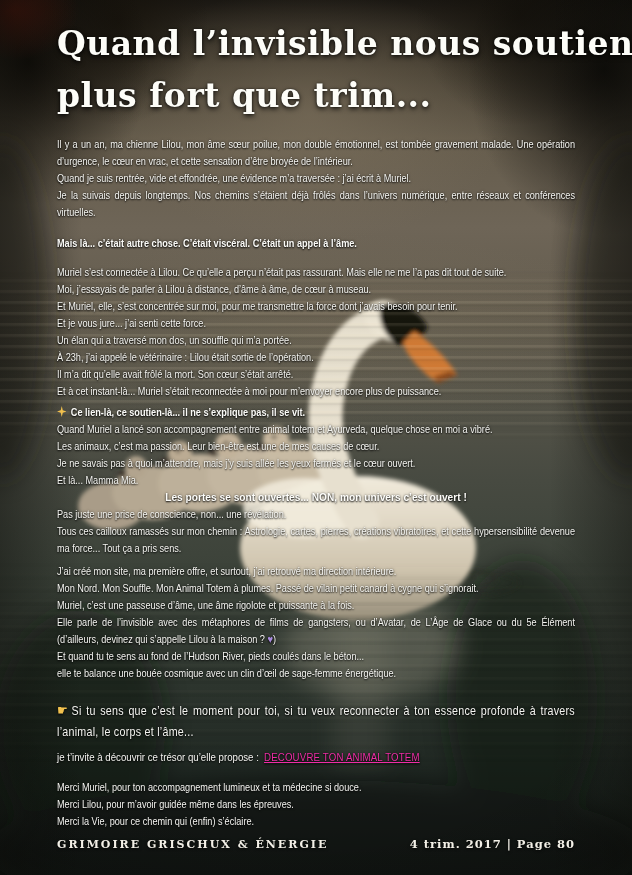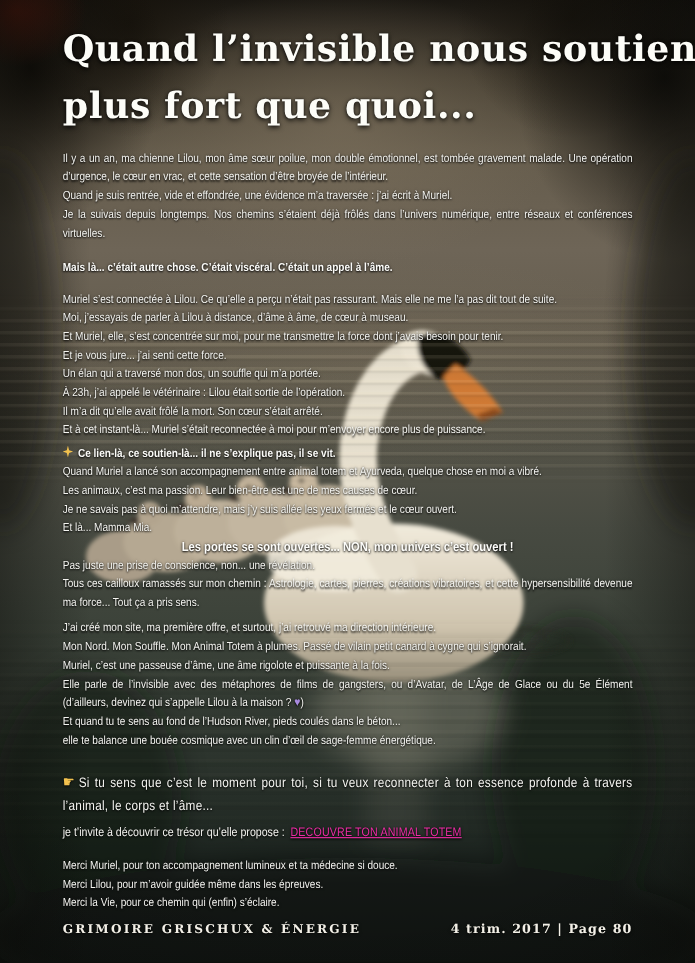--- a/index.html
+++ b/index.html
@@ -158,21 +158,21 @@
     </g>
   </svg>
 
   <div class="ripples"></div>
   <div class="ripples2"></div>
   <div class="vignette"></div>
 
   <div class="content">
     <h1>
       <span class="tline">Quand l’invisible nous soutient</span>
-      <span class="tline">plus fort que quoi...</span>
+      <span class="tline">plus fort que trim...</span>
     </h1>
 
     <div class="body-text">
       <p class="para p-intro">Il y a un an, ma chienne Lilou, mon âme sœur poilue, mon double émotionnel, est tombée gravement malade. Une opération d’urgence, le cœur en vrac, et cette sensation d’être broyée de l’intérieur.
 Quand je suis rentrée, vide et effondrée, une évidence m’a traversée : j’ai écrit à Muriel.
 Je la suivais depuis longtemps. Nos chemins s’étaient déjà frôlés dans l’univers numérique, entre réseaux et conférences virtuelles.</p>
 
       <p class="para p-callout">Mais là... c’était autre chose. C’était viscéral. C’était un appel à l’âme.</p>
 
       <p class="para p-story">Muriel s’est connectée à Lilou. Ce qu’elle a perçu n’était pas rassurant. Mais elle ne me l’a pas dit tout de suite.

